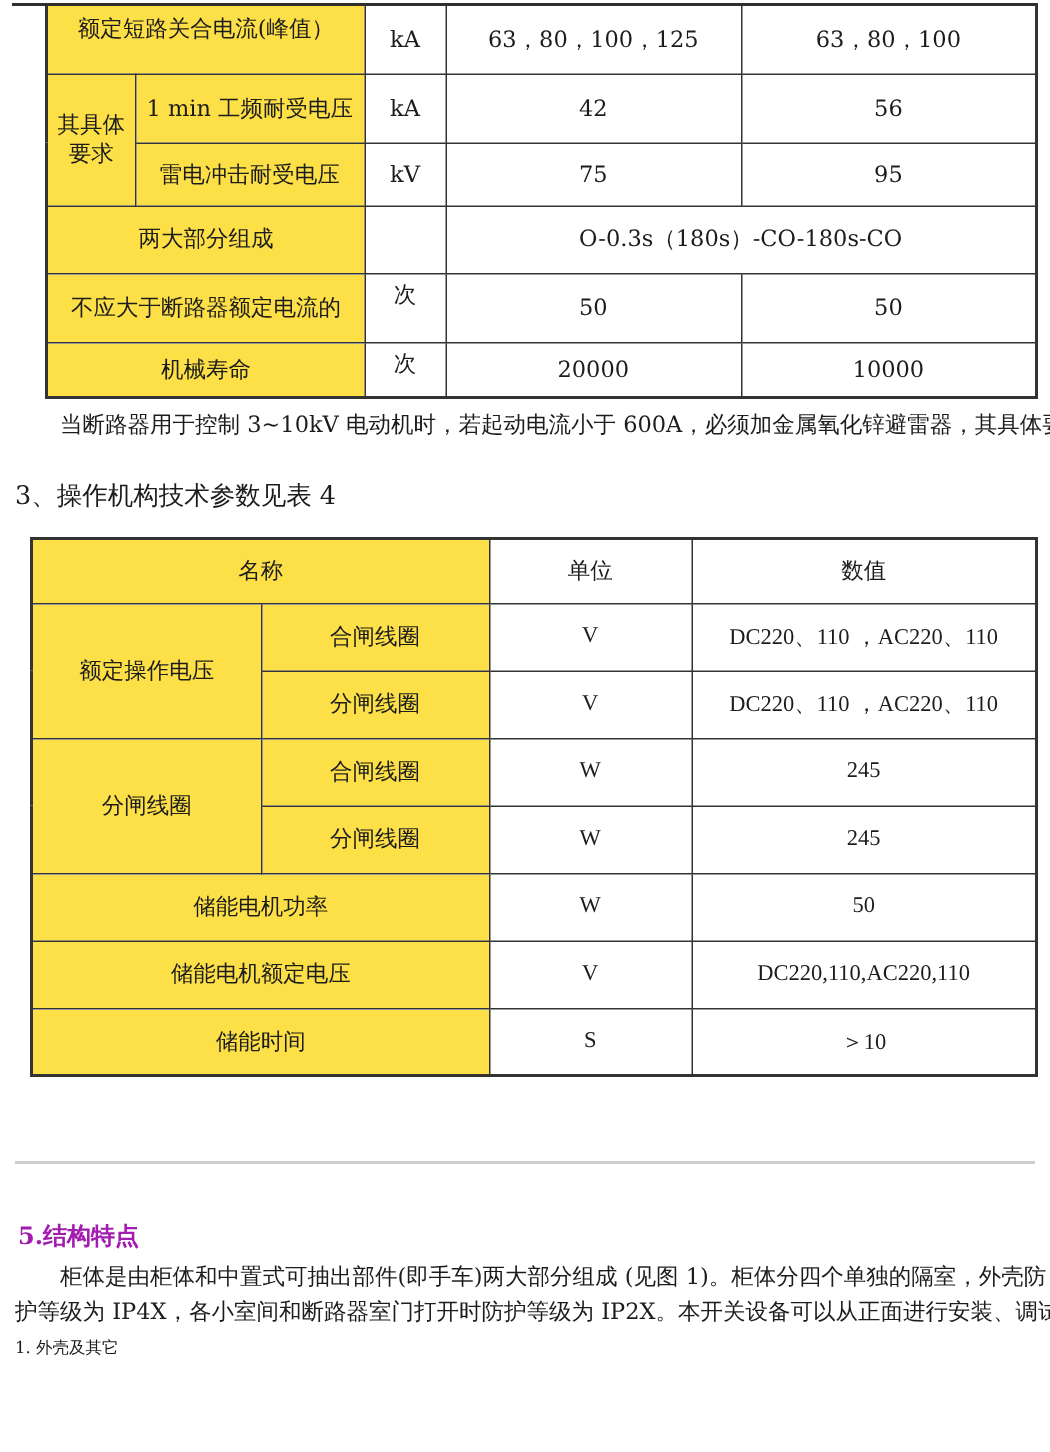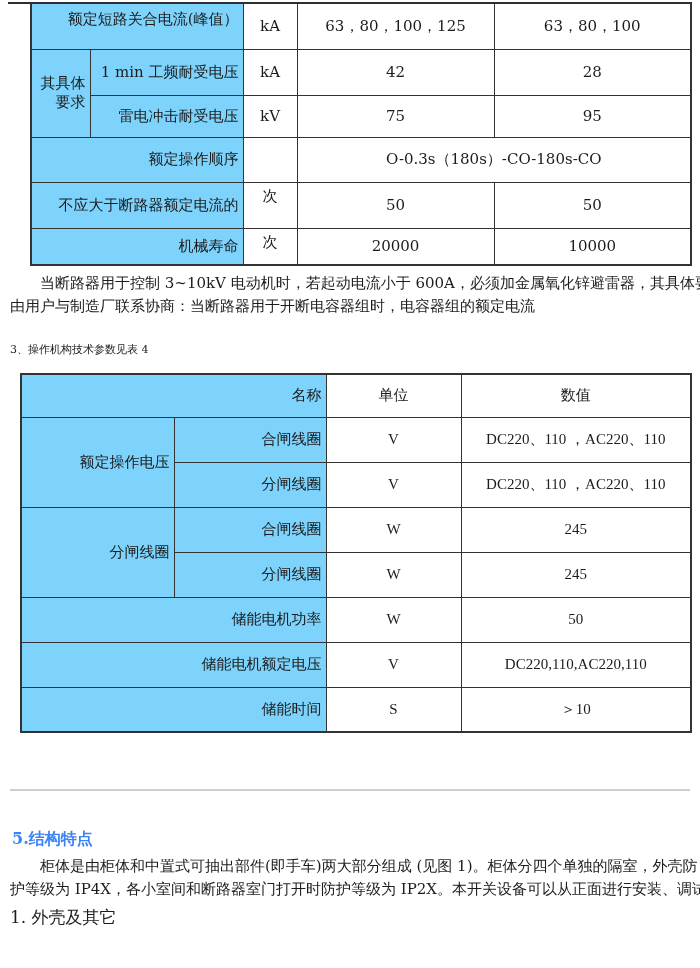--- a/index.html
+++ b/index.html
@@ -6,37 +6,37 @@
   body{
     width:700px;height:968px;background:#ffffff;position:relative;overflow:hidden;
     font-family:"DejaVu Serif","Liberation Serif",serif;
     color:#1c1c1c;-webkit-font-smoothing:antialiased;
   }
   .top-overhang{position:absolute;left:8px;top:2px;width:682px;height:2px;background:#2e2e2e;}
 
   table{border-collapse:collapse;table-layout:fixed;}
   td{border:1px solid #333;text-align:center;vertical-align:middle;
      font-size:15px;padding:2px 4px;overflow:hidden;}
-  .pink{background:#7dd3fc;text-align:right;}
+  .pink{background:#fde047;}
   .valign-top{vertical-align:top;padding-top:6px;}
   .unit-top{vertical-align:top;padding-top:4px;}
 
   #table1{margin:2px 0 0 30px;width:660px;border:2px solid #333;}
   #table2{margin:8px 0 0 20px;width:670px;border:2px solid #333;font-family:Liberation Serif, serif;}
   tr.h46{height:46px}tr.h45{height:45px}tr.h42{height:42px}tr.h37{height:37px}tr.h43{height:43px}
 
   .para{margin-left:10px;font-size:15px;line-height:23px;}
   .para div{white-space:nowrap;}
   .indent{padding-left:30px;}
   #note-para{margin-top:6px;}
-  #table2-heading{margin:24px 0 16px 10px;font-size:11px;white-space:nowrap;}
+  #table2-heading{margin:24px 0 16px 10px;font-size:17px;white-space:nowrap;}
   #section-divider{margin:56px 0 0 10px;width:680px;height:2px;background:#cdcdcd;}
-  #section5-title{margin:38px 0 0 12px;font-size:16px;font-weight:bold;color:#3b82f6;white-space:nowrap;}
+  #section5-title{margin:38px 0 0 12px;font-size:16px;font-weight:bold;color:#a21caf;white-space:nowrap;}
   #section5-para{margin-top:5px;}
-  #section5-item{margin:5px 0 0 10px;font-size:17px;white-space:nowrap;}
+  #section5-item{margin:5px 0 0 10px;font-size:11px;white-space:nowrap;}
 </style>
 </head>
 <body>
 
 <div class="top-overhang"></div>
 
 <table id="table1">
   <colgroup>
     <col style="width:59px">
       <col style="width:153px">
@@ -49,51 +49,50 @@
     <td colspan="2" class="pink valign-top">额定短路关合电流(峰值）</td>
     <td>kA</td>
     <td>63，80，100，125</td>
     <td>63，80，100</td>
   </tr>
   <tr class="h46">
     <td rowspan="2" class="pink">其具体要求</td>
     <td class="pink">1 min 工频耐受电压</td>
     <td>kA</td>
     <td>42</td>
-    <td>28</td>
+    <td>56</td>
   </tr>
   <tr class="h42">
     <td class="pink">雷电冲击耐受电压</td>
     <td>kV</td>
     <td>75</td>
     <td>95</td>
   </tr>
   <tr class="h45">
-    <td colspan="2" class="pink">额定操作顺序</td>
+    <td colspan="2" class="pink">两大部分组成</td>
     <td></td>
     <td colspan="2">O-0.3s（180s）-CO-180s-CO</td>
   </tr>
   <tr class="h46">
     <td colspan="2" class="pink">不应大于断路器额定电流的</td>
     <td class="unit-top">次</td>
     <td>50</td>
     <td>50</td>
   </tr>
   <tr class="h37">
     <td colspan="2" class="pink">机械寿命</td>
     <td class="unit-top">次</td>
     <td>20000</td>
     <td>10000</td>
   </tr>
 </tbody>
   </table>
 
 <div class="para" id="note-para">
   <div class="indent">当断路器用于控制 3~10kV 电动机时，若起动电流小于 600A，必须加金属氧化锌避雷器，其具体要求</div>
-  <div>由用户与制造厂联系协商：当断路器用于开断电容器组时，电容器组的额定电流</div>
 </div>
 
 <div id="table2-heading">3、操作机构技术参数见表 4</div>
 
 <table id="table2">
   <colgroup>
     <col style="width:153px">
       <col style="width:152px">
       <col style="width:135px">
       <col style="width:230px">

